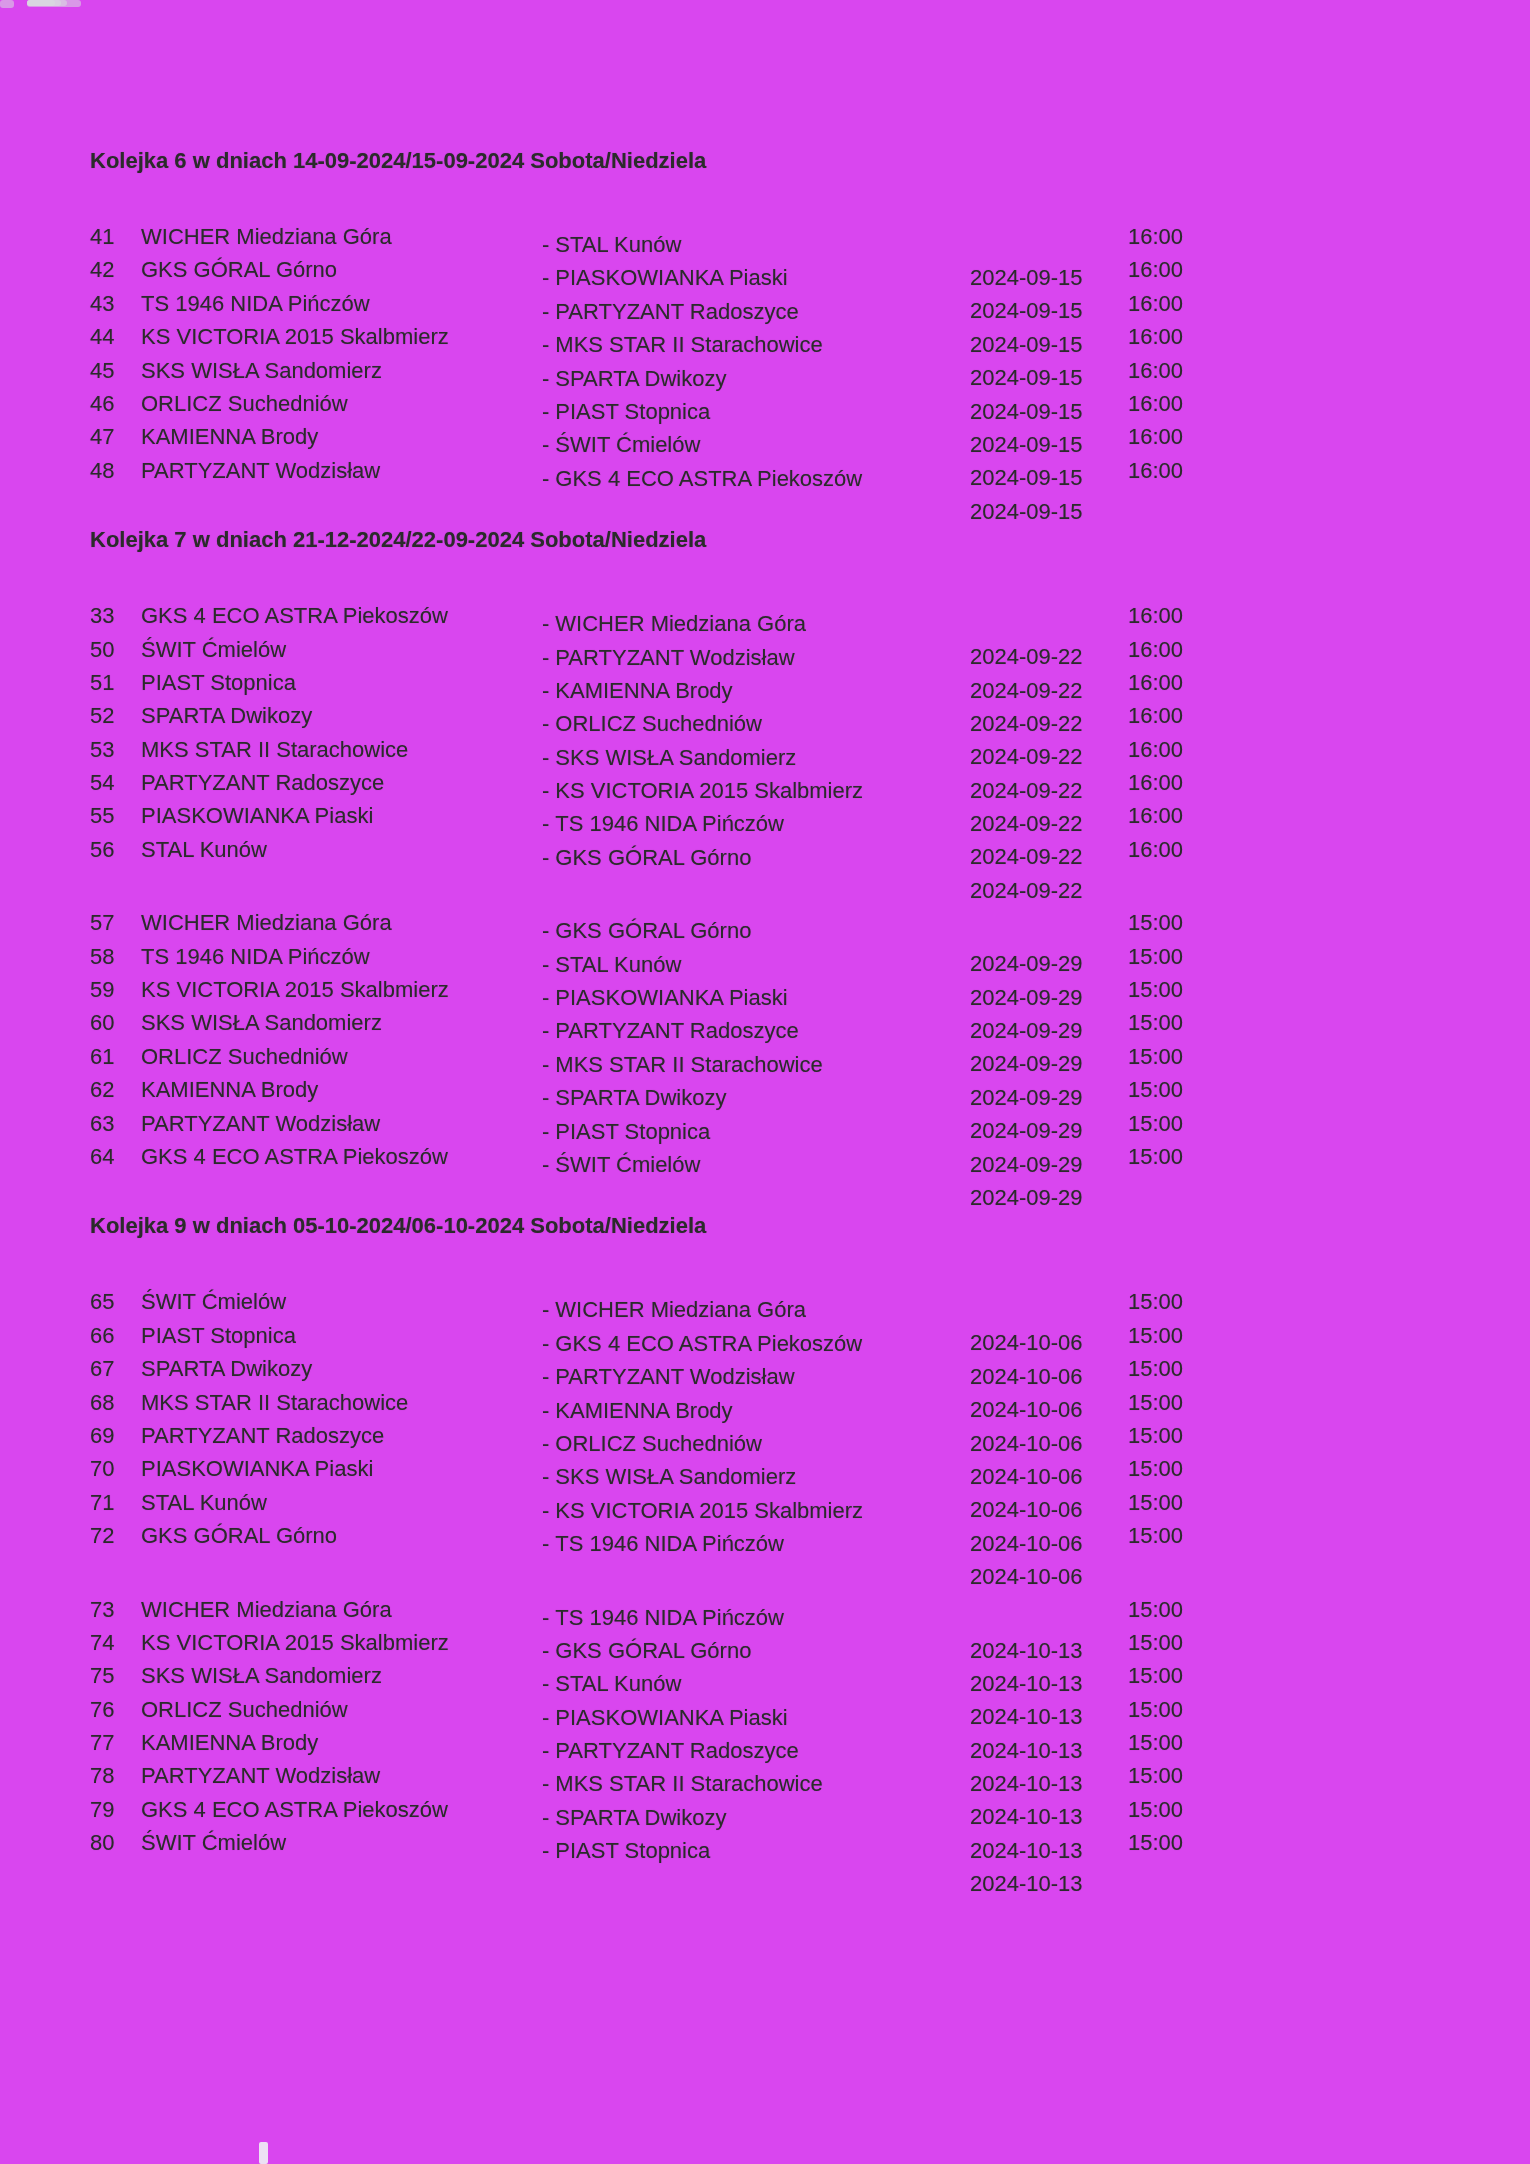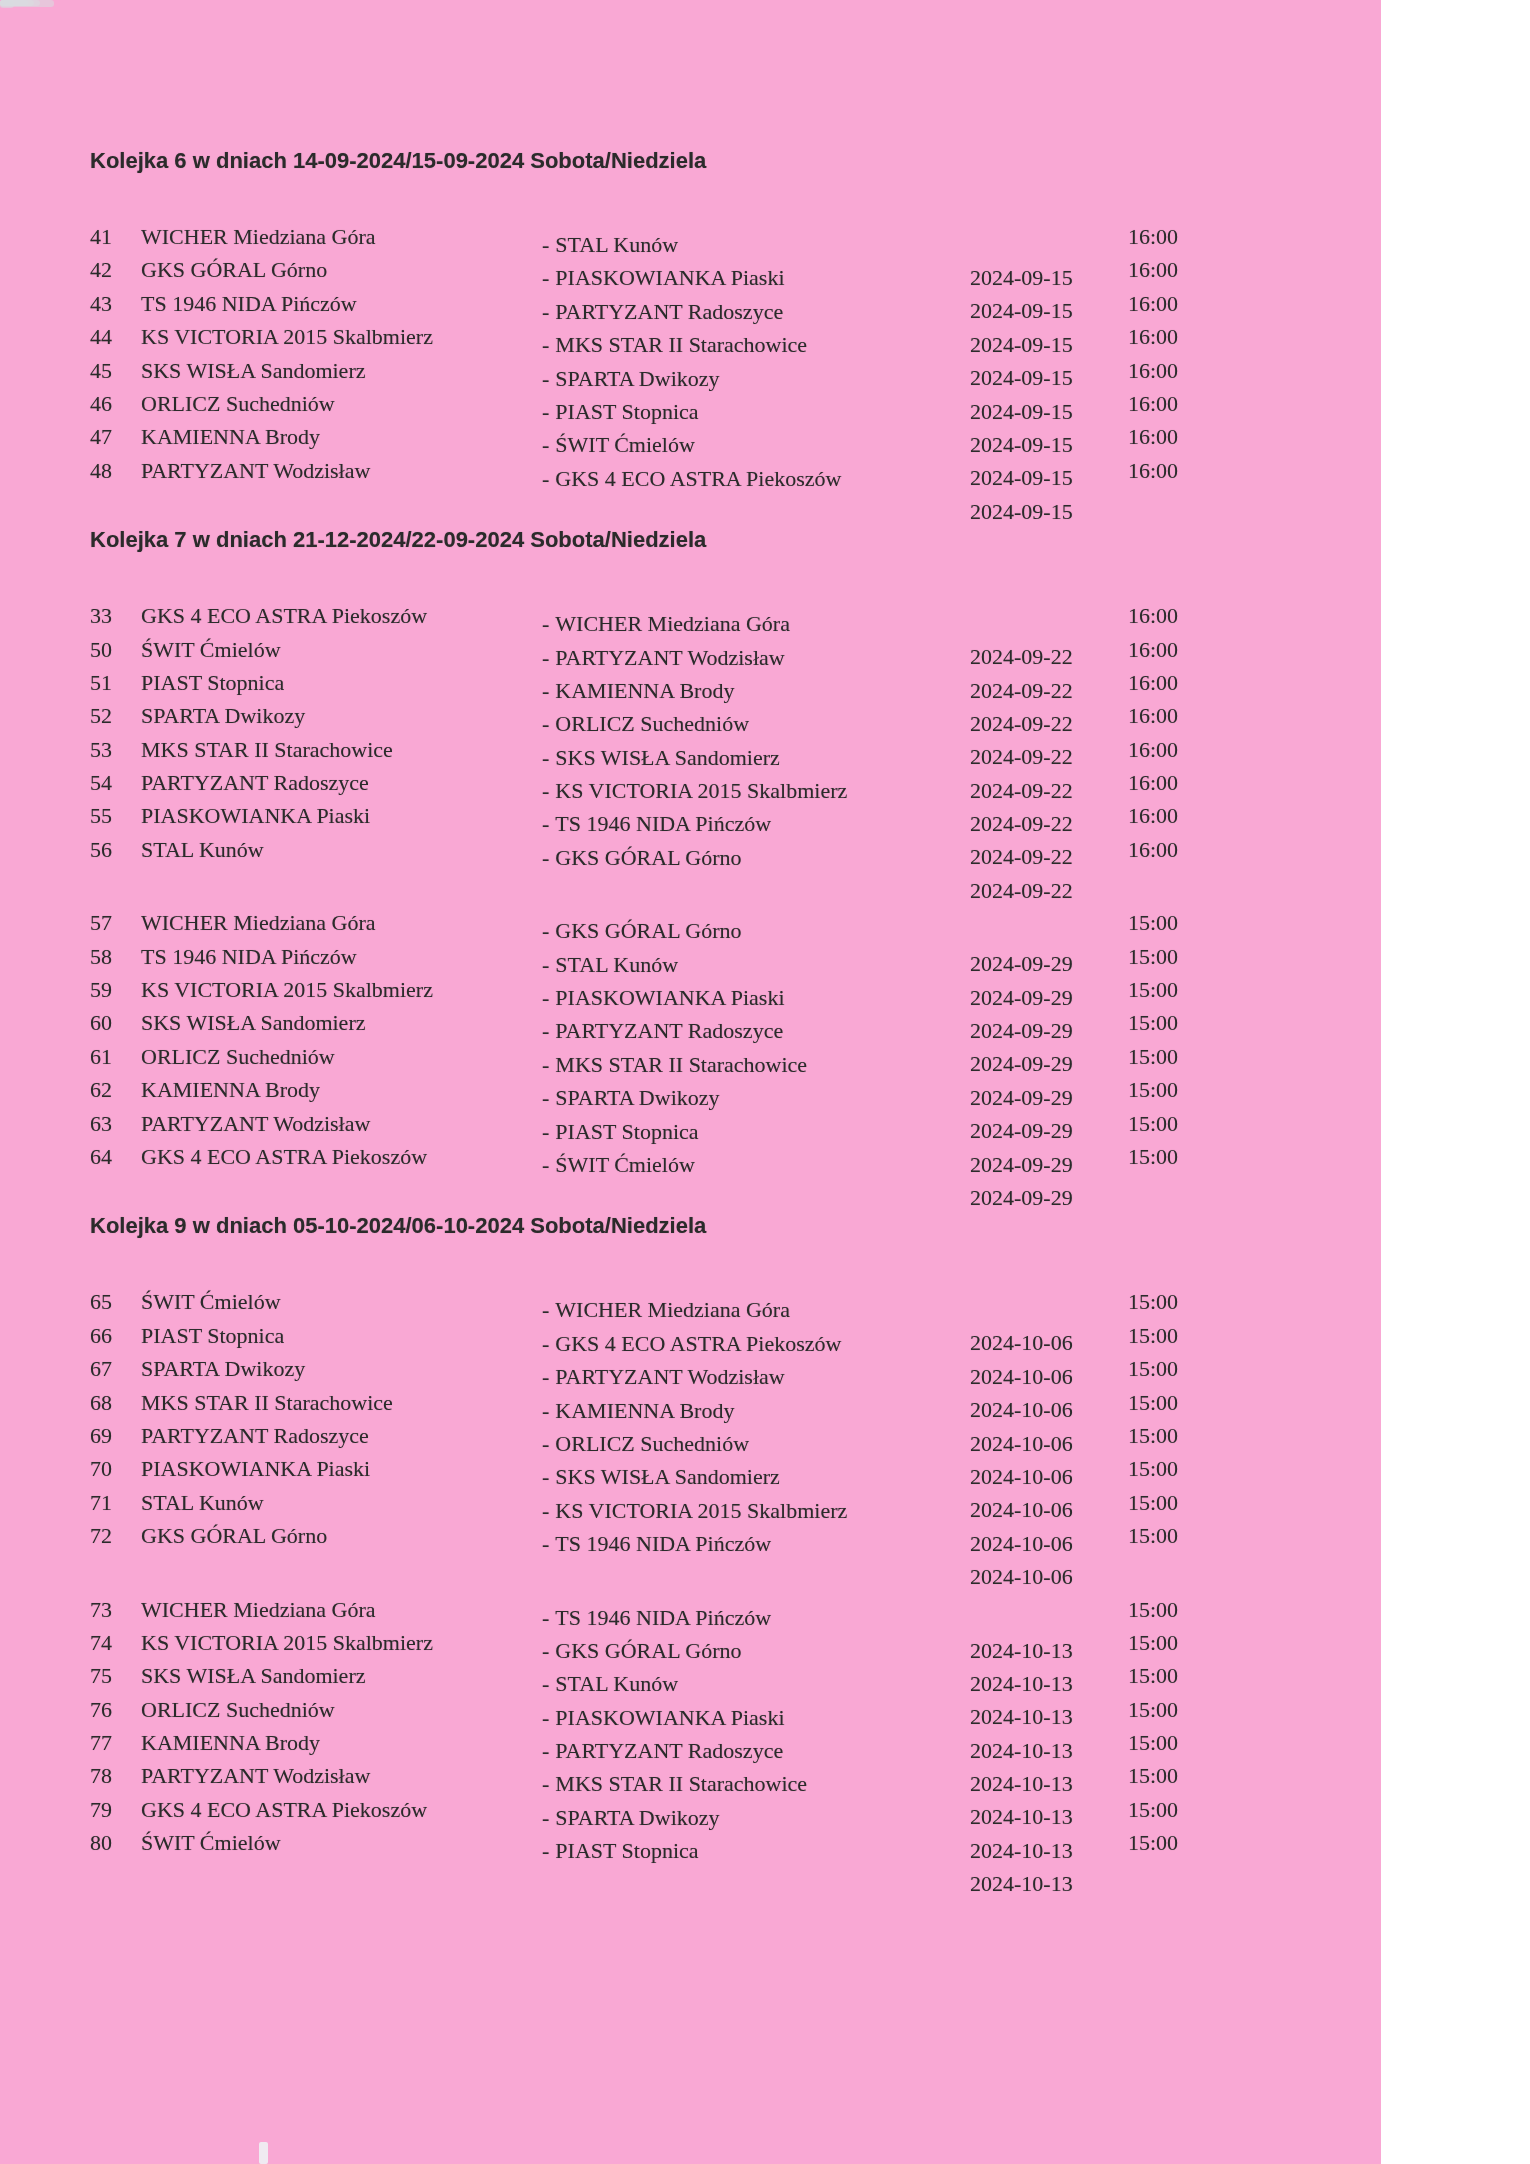--- a/index.html
+++ b/index.html
@@ -7,25 +7,26 @@
     padding: 0;
     background: #ffffff;
   }
   body {
     width: 1530px;
     height: 2164px;
     font-family: "Liberation Sans", "DejaVu Sans", sans-serif;
   }
   .page {
     position: relative;
-    width: 1381px;
+    width: 1504px;
     height: 2164px;
-    background: #f9a8d4;
+    background: #d946ef;
     overflow: hidden;
     color: #2b2b2b;
+    padding-left: 27px;
   }
   .content {
     position: absolute;
     left: 90px;
     top: 148px;
     width: 1360px;
   }
   .round {
     margin: 0 0 40px 0;
   }
@@ -37,21 +38,20 @@
     white-space: nowrap;
     text-shadow: 0 0 1px rgba(40,40,40,0.35);
   }
   .match-row {
     position: relative;
     height: 33.4px;
     font-size: 22px;
     line-height: 33.4px;
     white-space: nowrap;
     text-shadow: 0 0 1px rgba(40,40,40,0.3);
-    font-family: Liberation Serif, serif;
   }
   .col-home {
     position: absolute;
     left: 0;
     top: 0;
   }
   .match-no {
     display: inline-block;
     min-width: 51px;
   }

